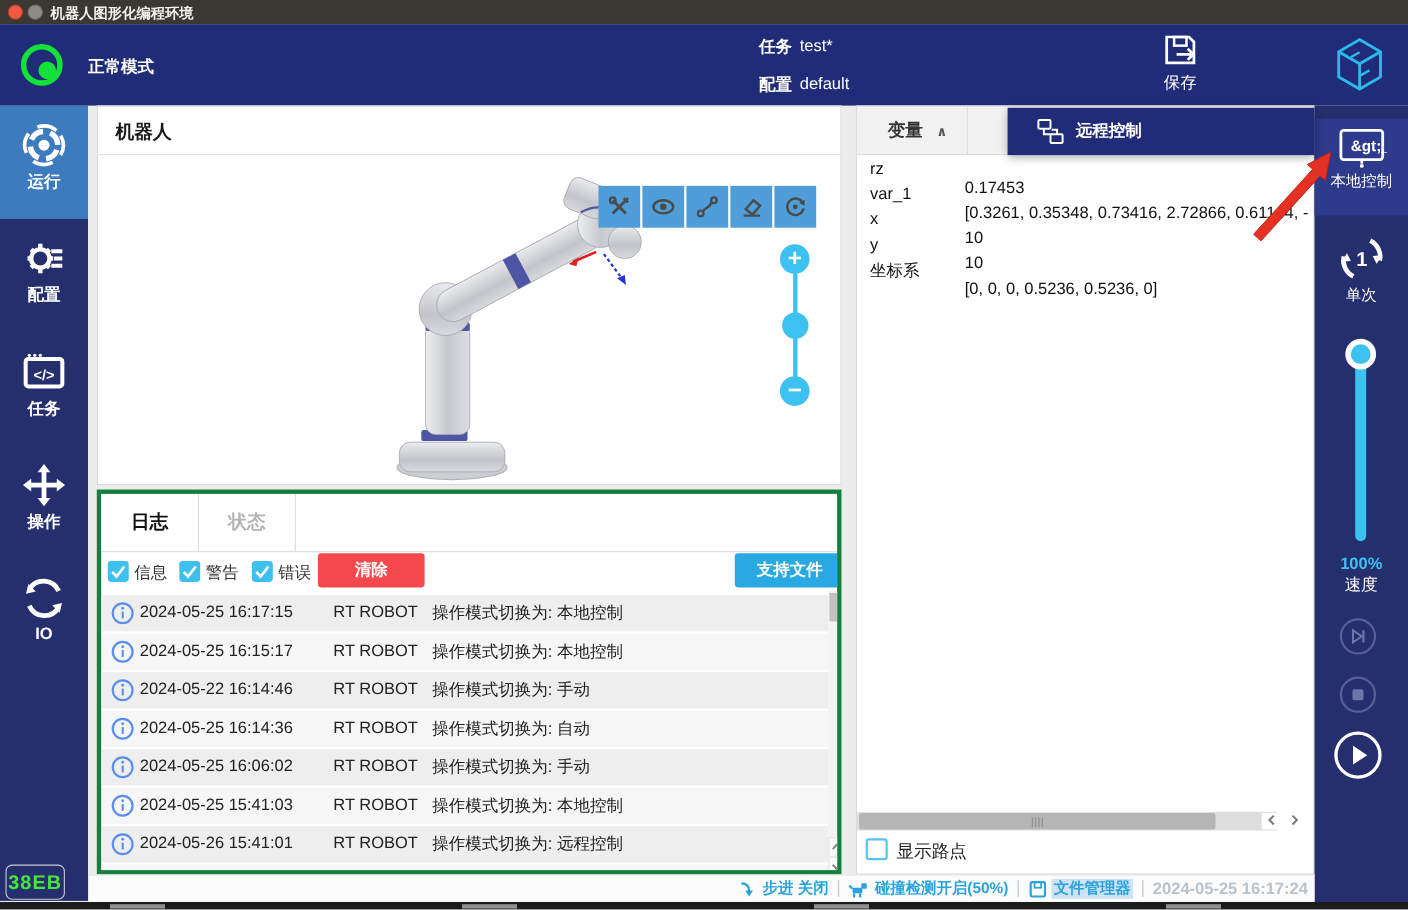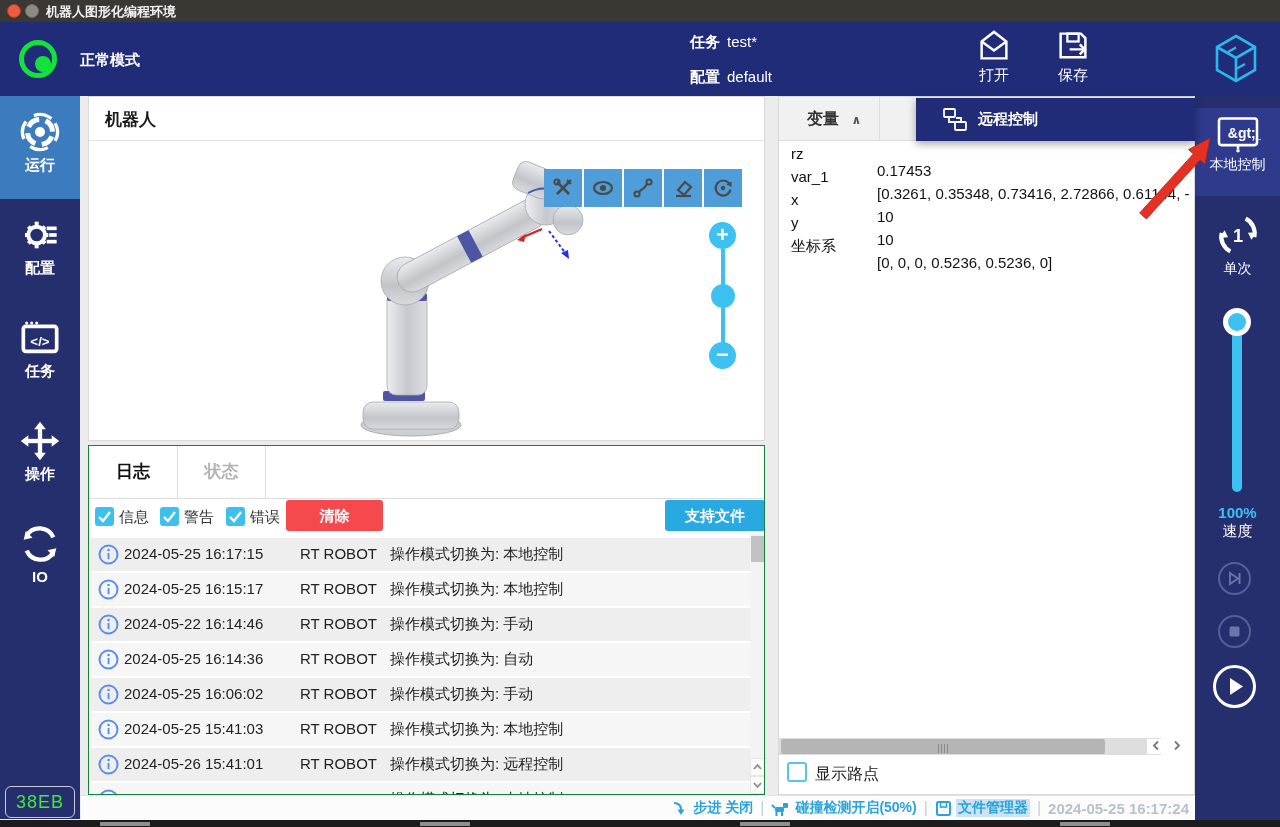--- a/index.html
+++ b/index.html
@@ -24,36 +24,36 @@
   .hdr-action { width:74px; height:62px; top:6px; text-align:center; color:#fff; cursor:pointer; }
   .hdr-action svg { display:block; margin:0 auto; }
   .hdr-action .lbl { font-size:15px; margin-top:2px; }
 
   
   .lsidebar { left:0; top:96px; width:80px; height:723px; background:#262f6e; }
   .nav-item { left:0; width:80px; height:103px; text-align:center; color:#fff; cursor:pointer; }
   .nav-item.active { background:#3c7cbe; }
   .nav-item svg { display:block; margin:16px auto 4px auto; }
   .nav-item .lbl { font-size:15px; font-weight:bold; }
-  .badge { left:5px; top:690px; width:70px; height:32px; border:1px solid #c9cbd4; border-radius:6px;
-           color:#45e63f; font-size:18px; font-weight:normal; text-align:center; line-height:30px; letter-spacing:1px; }
+  .badge { left:5px; top:690px; width:54px; height:32px; border:1px solid #c9cbd4; border-radius:6px;
+           color:#45e63f; font-size:18px; font-weight:bold; text-align:center; line-height:30px; letter-spacing:1px; }
 
   
   .robot-panel { left:88px; top:96px; width:677px; height:345px; background:#fff; border:1px solid #d9d9d9; }
   .panel-titlebar { left:0; top:0; width:675px; height:44px; border-bottom:1px solid #e3e3e3; }
   .panel-title { left:16px; top:11px; font-size:17px; font-weight:bold; color:#1a1a1a; }
   .tool-btn { top:72px; width:38px; height:38px; background:#4f9ed9; cursor:pointer; }
   .tool-btn svg { display:block; margin:8px auto; }
   .zoom-circle { width:27px; height:27px; border-radius:50%; background:#3cc1f0; color:#fff; text-align:center;
                  line-height:25px; font-size:22px; font-weight:bold; cursor:pointer; }
   .zoom-line { left:632px; top:152px; width:4px; height:94px; background:#3cc1f0; }
   .zoom-handle { left:622px; top:187px; width:24px; height:24px; border-radius:50%; background:#3cc1f0; cursor:pointer; }
 
   
-  .log-box { left:88px; top:445px; width:677px; height:350px; background:#fff; border:1px solid #15803d; overflow:hidden;padding-left:36px; }
+  .log-box { left:88px; top:445px; width:677px; height:350px; background:#fff; border:4px solid #15803d; overflow:hidden;padding-left:36px; }
   .tab { top:0; height:52px; border-right:1px solid #ddd; text-align:center; line-height:52px; font-size:17px; font-weight:bold; cursor:pointer; background:#fff; }
   .tab-strip-border { left:0; top:52px; width:675px; height:1px; background:#ddd; }
   .checkbox { width:19px; height:19px; border-radius:3px; cursor:pointer; }
   .checkbox.checked { background:#3ec0ef; }
   .checkbox.unchecked { background:#fff; border:2px solid #56c4ee; }
   .filter-lbl { font-size:15px; color:#333; }
   .btn { border-radius:3px; color:#fff; font-size:15px; font-weight:bold; text-align:center; line-height:31px; cursor:pointer; }
   .log-row { left:1px; width:660px; height:33px; }
   .log-row.even { background:#eeeeee; } .log-row.odd { background:#f6f6f6; }
   .log-time { left:34px; top:7px; font-size:15px; color:#222; }
@@ -112,27 +112,20 @@
     <div class="abs mode-ring">
       <div class="abs mode-dot"></div>
     </div>
     <div class="abs hdr-text hdr-label" style="left:80px; top:29px;">正常模式</div>
 
     <div class="abs hdr-text hdr-label" style="left:690px; top:11px;">任务</div>
     <div class="abs hdr-text" style="left:727px; top:11px;">test*</div>
     <div class="abs hdr-text hdr-label" style="left:690px; top:46px;">配置</div>
     <div class="abs hdr-text" style="left:727px; top:46px;">default</div>
 
-    <div class="abs hdr-action" style="left:957px;">
-      <svg width="36" height="36" viewBox="0 0 32 32">
-        <path d="M5,12 L16,3.5 L27,12 V27 H5 Z" fill="none" stroke="#fff" stroke-width="2.2"></path>
-        <path d="M5,12 L16,20 L27,12" fill="none" stroke="#fff" stroke-width="2.2"></path>
-      </svg>
-      <div class="lbl">打开</div>
-    </div>
     <div class="abs hdr-action" style="left:1036px;">
       <svg width="36" height="36" viewBox="0 0 32 32">
         <path d="M5,5 h18 l4,4 v17 h-22 z" fill="none" stroke="#fff" stroke-width="2.2"></path>
         <rect x="11" y="5" width="10" height="7" fill="none" stroke="#fff" stroke-width="2"></rect>
         <path d="M13,19 h13 M22,14.5 l4.5,4.5 -4.5,4.5" fill="none" stroke="#fff" stroke-width="2.2"></path>
       </svg>
       <div class="lbl">保存</div>
     </div>
 
     <svg class="abs" style="left:1210px; top:10px;" width="52" height="54" viewBox="0 0 52 54">

